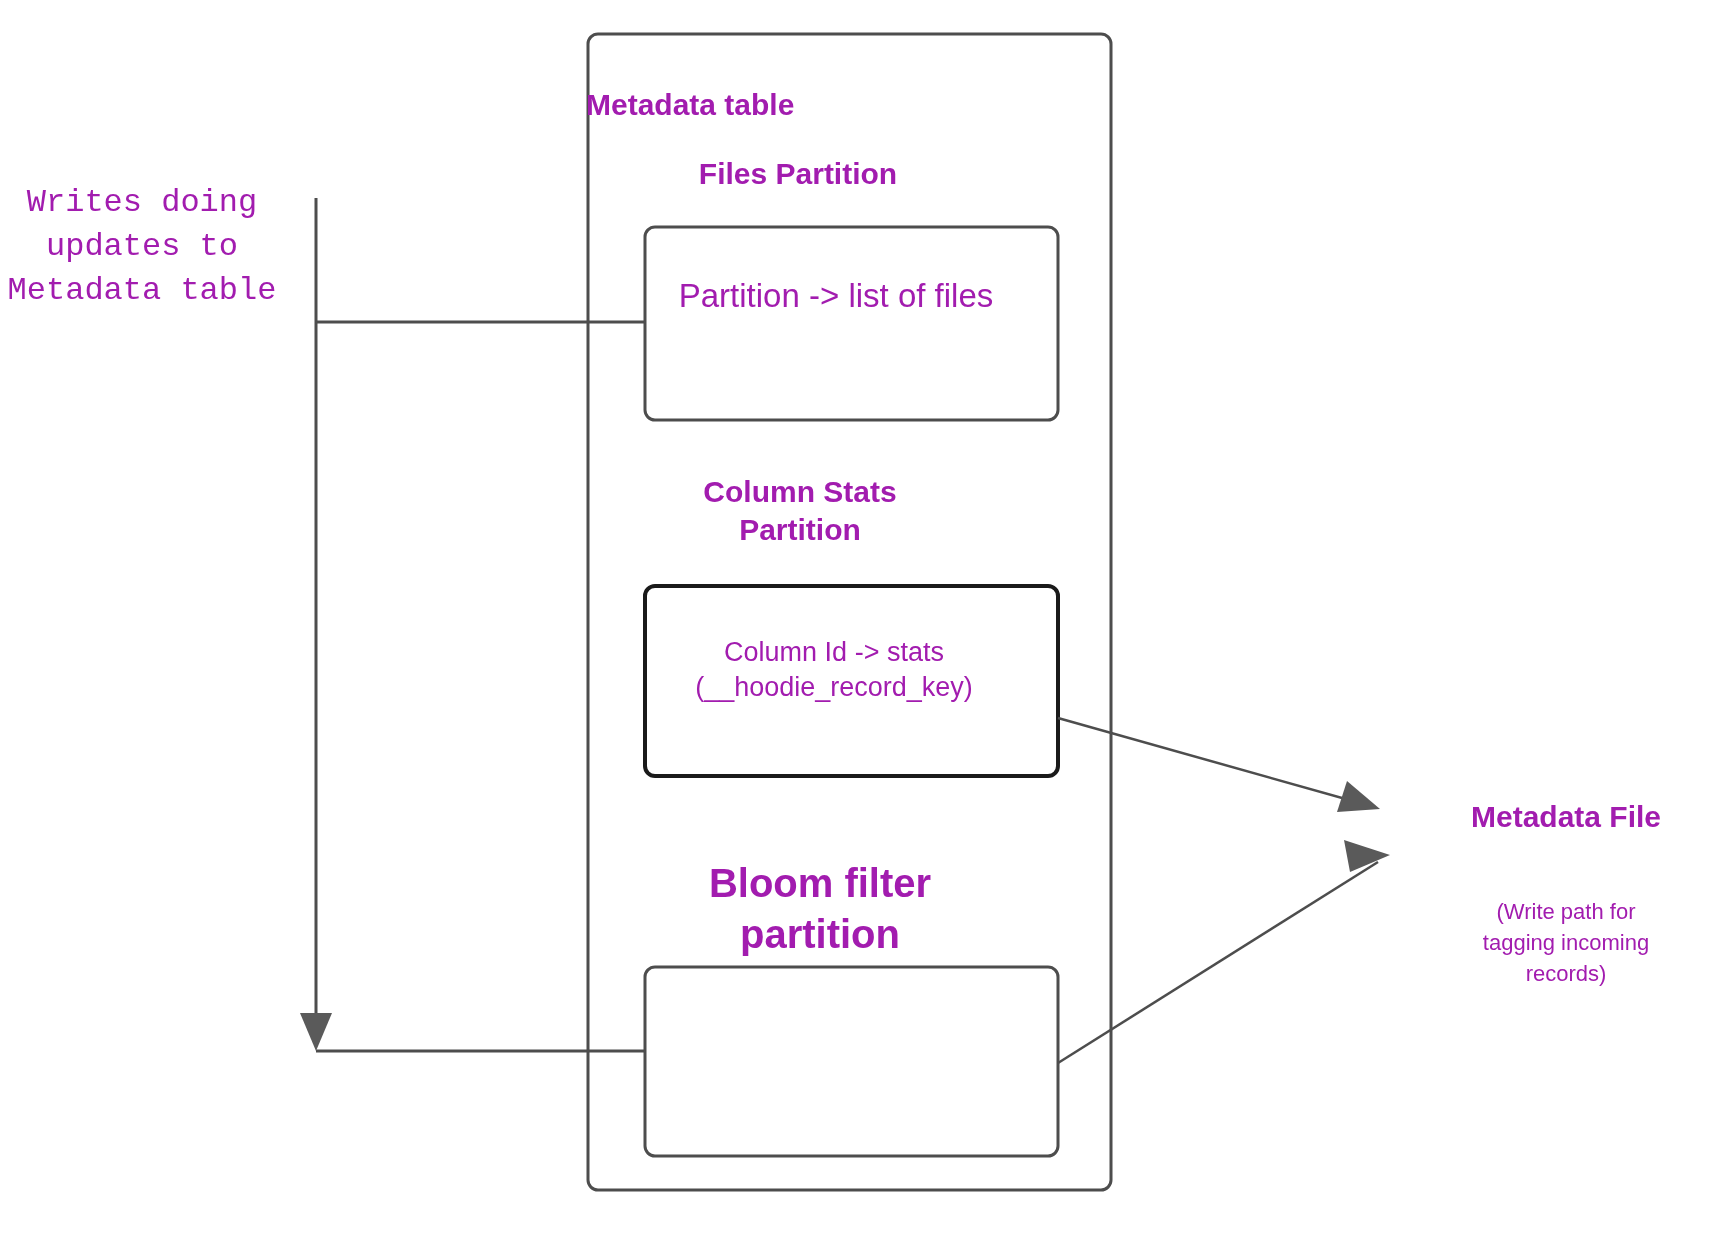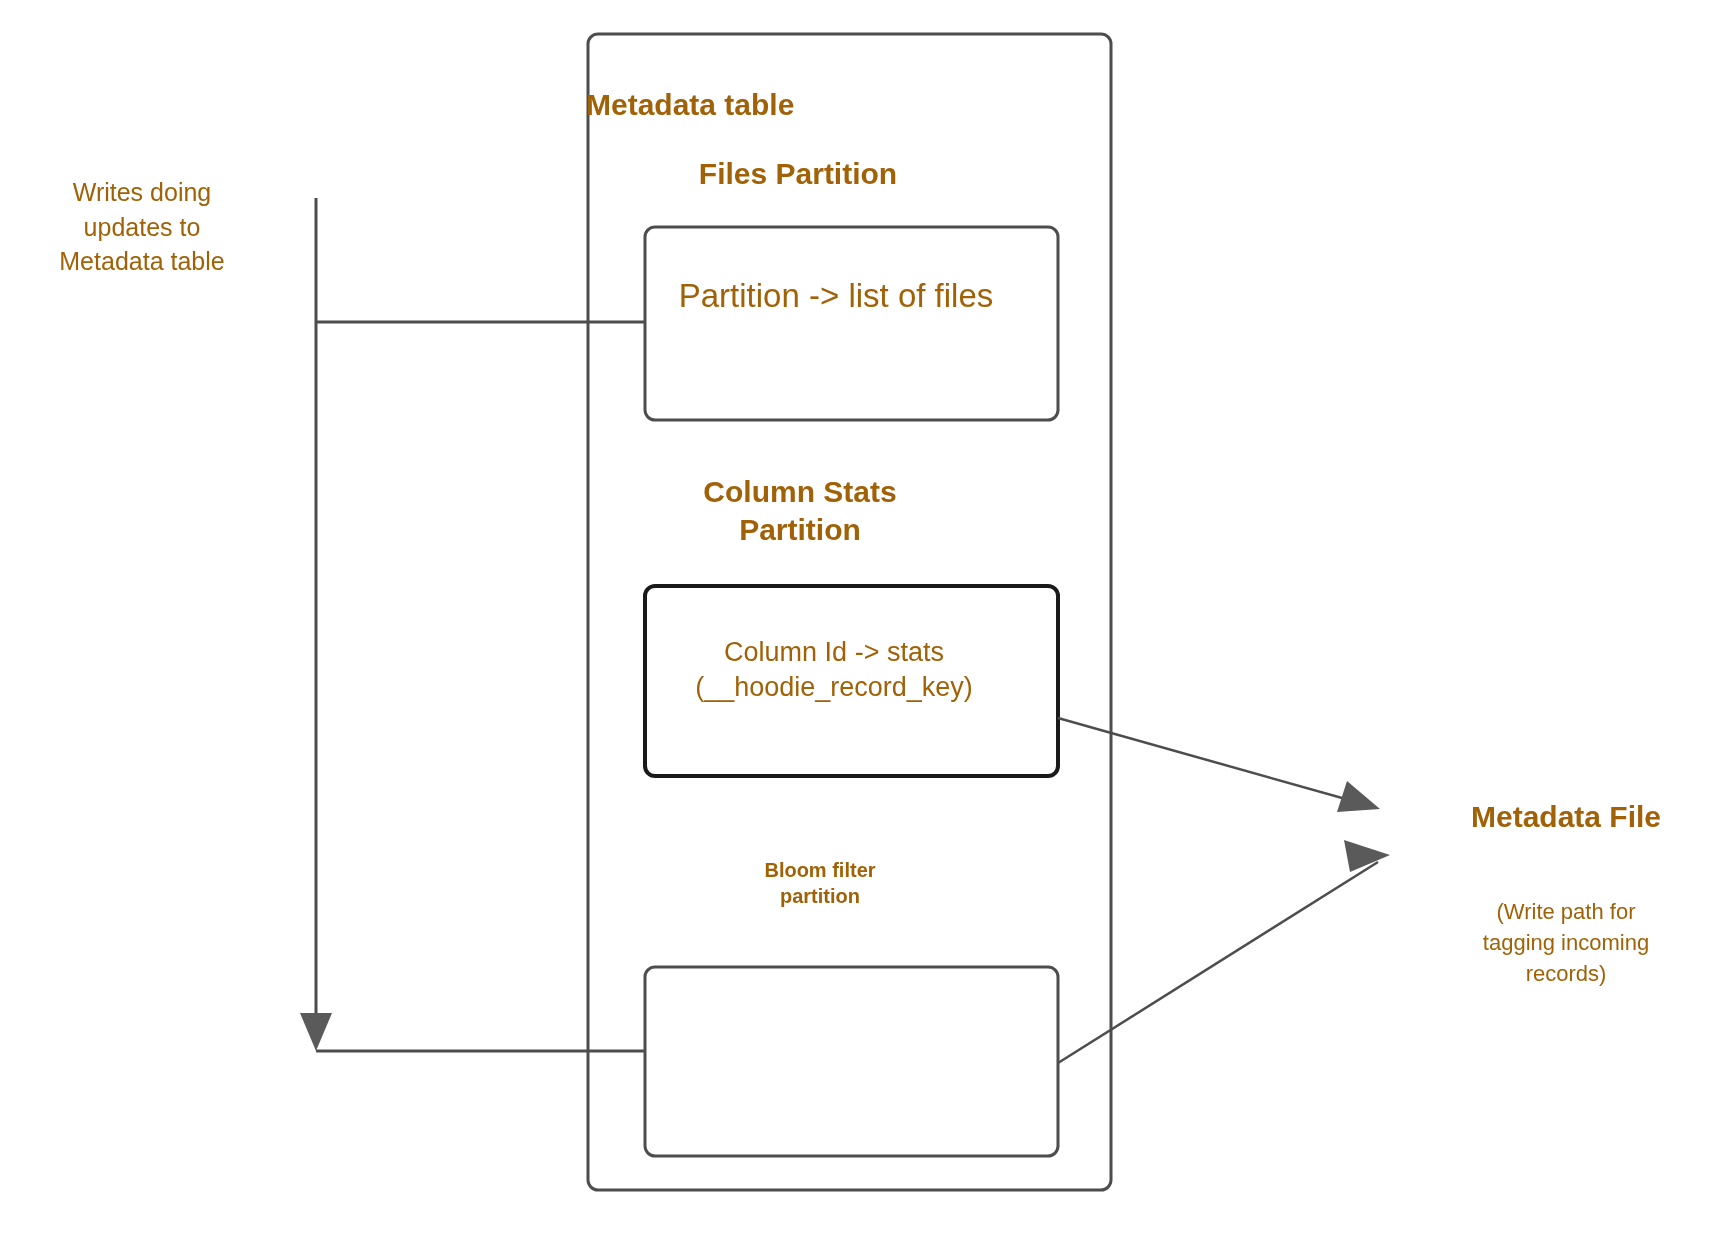--- a/index.html
+++ b/index.html
@@ -48,33 +48,34 @@
     stroke-width: 2.5;
   }
   .arrow-head {
     fill: #5a5a5a;
     stroke: none;
   }
   .txt {
     position: absolute;
     text-align: center;
     line-height: 1.28;
-    color: #a16207;
+    color: #a21caf;
     white-space: pre-line;
   }
   .txt-bold {
     font-weight: bold;
   }
   
   #writes-label {
     left: 6px;
-    top: 175px;
+    top: 181px;
     width: 272px;
-    font-size: 25px;
+    font-size: 32px;
     line-height: 1.38;
+    font-family: Liberation Mono, monospace;
   }
   #metadata-table-title {
     left: 586px;
     top: 86px;
     width: 420px;
     text-align: left;
     font-size: 30px;
   }
   #files-partition-title {
     left: 588px;
@@ -97,21 +98,21 @@
   #colstats-partition-body {
     left: 624px;
     top: 635px;
     width: 420px;
     font-size: 27px;
   }
   #bloom-partition-title {
     left: 610px;
     top: 858px;
     width: 420px;
-    font-size: 20px;
+    font-size: 40px;
   }
   #bloom-partition-body {
     left: 650px;
     top: 1047px;
     width: 420px;
     font-size: 27px;
   }
   #metadata-index-title {
     left: 1416px;
     top: 798px;

